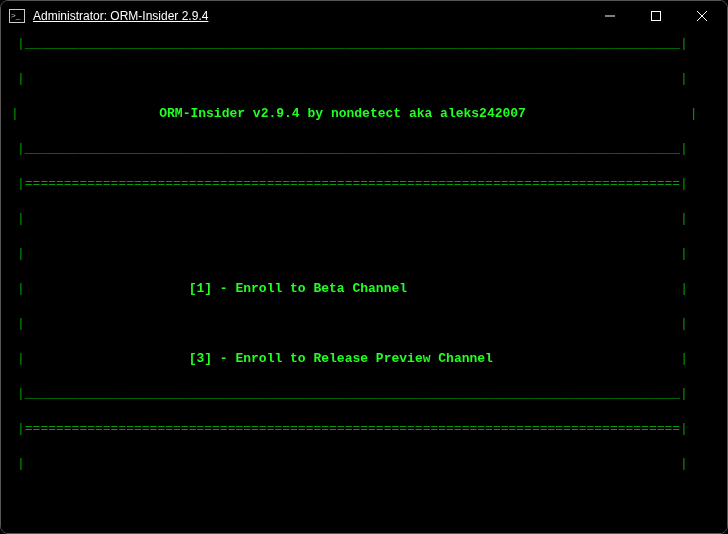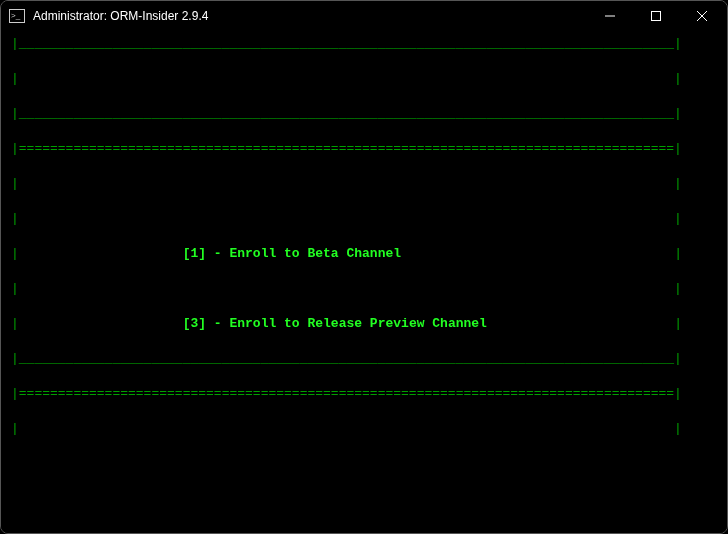--- a/index.html
+++ b/index.html
@@ -32,41 +32,41 @@
     border: 1px solid #ccc;
     margin-right: 8px;
     position: relative;
     font-size: 8px;
     line-height: 12px;
     text-align: left;
     padding-left: 1px;
     color: #ccc;
     background: #000;
   }
-  .titlebar .title { flex: 0 0 auto; }
+  .titlebar .title { flex: 0 0 auto; text-decoration: underline; }
   .titlebar .spacer { flex: 1 1 auto; }
   .win-btn {
     width: 46px; height: 30px;
     display: flex; align-items: center; justify-content: center;
     color: #fff;
   }
   .win-btn svg { width: 10px; height: 10px; stroke: #fff; stroke-width: 1; fill: none; }
   .terminal {
     flex: 1 1 auto;
     background: #000;
     color: #00a000;
     font-size: 13px;
     line-height: 17.5px;
     padding: 4px 10px 8px 10px;
     white-space: pre;
     overflow: hidden;
   }
   .bright { color: #22ff22; font-weight: bold; }
   .dim { color: #00a000; }
-  .row { display: block; }
+  .row { display: block; margin-left: 6px; }
   .center-row { display: block; }
 </style>
 </head>
 <body>
 
 <div class="titlebar">
   <div class="icon">&gt;_</div>
   <div class="title">Administrator:  ORM-Insider 2.9.4</div>
   <div class="spacer"></div>
   <div class="win-btn">
@@ -82,20 +82,21 @@
   <div class="win-btn">
     <svg viewBox="0 0 10 10">
         <line x1="0" y1="0" x2="10" y2="10"></line>
         <line x1="10" y1="0" x2="0" y2="10"></line>
       </svg>
   </div>
 </div>
 
 <div class="terminal"><span class="row dim">|____________________________________________________________________________________|</span>
 <span class="row dim">|                                                                                    |</span>
+<span class="center-row"><span class="dim">|</span>                  <span class="bright">ORM-Insider v2.9.4 by nondetect aka aleks242007</span>                     <span class="dim">|</span></span>
 <span class="row dim">|____________________________________________________________________________________|</span>
 <span class="row dim">|====================================================================================|</span>
 <span class="row dim">|                                                                                    |</span>
 <span class="row dim">|                                                                                    |</span>
 <span class="row"><span class="dim">|</span>                     <span class="bright">[1] - Enroll to Beta Channel</span>                                   <span class="dim">|</span></span>
 <span class="row dim">|                                                                                    |</span>
 <span class="row"><span class="dim">|</span>                     <span class="bright">[3] - Enroll to Release Preview Channel</span>                        <span class="dim">|</span></span>
 <span class="row dim">|____________________________________________________________________________________|</span>
 <span class="row dim">|====================================================================================|</span>
 <span class="row dim">|                                                                                    |</span>

